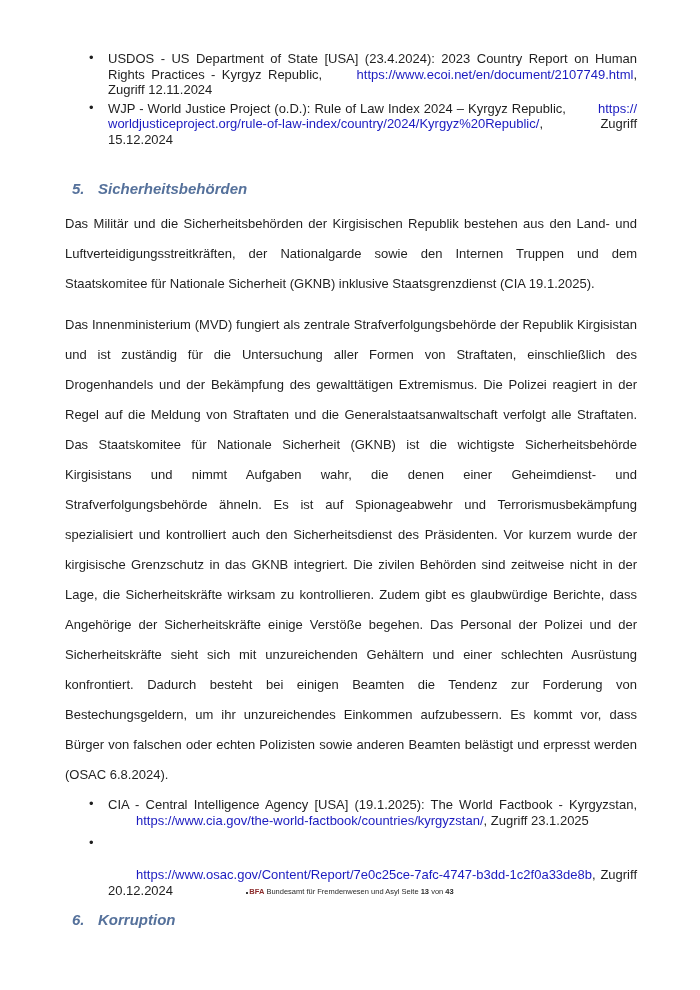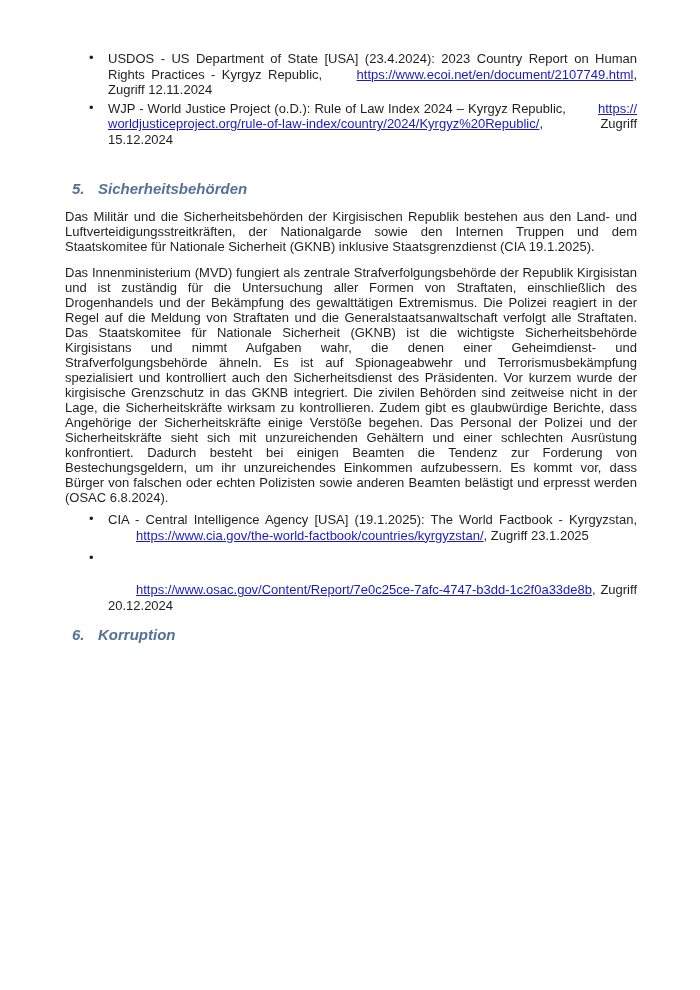--- a/index.html
+++ b/index.html
@@ -30,39 +30,38 @@
   }
   .src-item .bullet {
     position: absolute;
     left: 24px;
     top: -1px;
     font-size: 13px;
   }
   .src-list.bottom .src-item { margin-bottom: 8px; }
   a.doclink {
     color: #1b1bc0;
-    text-decoration: underline;
     cursor: pointer;
     word-break: break-all;
     padding-left: 28px;
   }
   
   .sec-heading {
     display: flex;
     margin: 0 0 0 7px;
     color: #55719b;
     font-size: 15px;
     font-weight: bold;
     font-style: italic;
   }
   .sec-heading .sec-num { width: 26px; flex: none; }
   
   .body-para {
     font-size: 13px;
-    line-height: 15px;
+    line-height: 30px;
     text-align: justify;
     margin: 0;
   }
   .body-para.cont { text-align-last: justify; }
   .quellen-label {
     font-size: 13px;
     text-decoration: underline;
     margin: 0;
   }
   
@@ -146,13 +145,21 @@
     <div class="mt-heading6">
       <h2 class="sec-heading">
         <span class="sec-num">6.</span>
         <span class="sec-title">Korruption</span>
       </h2>
     </div>
 
 
   </div>
 
+  <div class="footer">
+    <span class="logo-mark"></span><span class="logo-text">BFA</span>
+    <span>Bundesamt für Fremdenwesen und Asyl</span>
+    <span>Seite</span>
+    <span class="bold">13</span>
+    <span>von</span>
+    <span class="bold">43</span>
+  </div>
 </div>
 
 </body></html>

